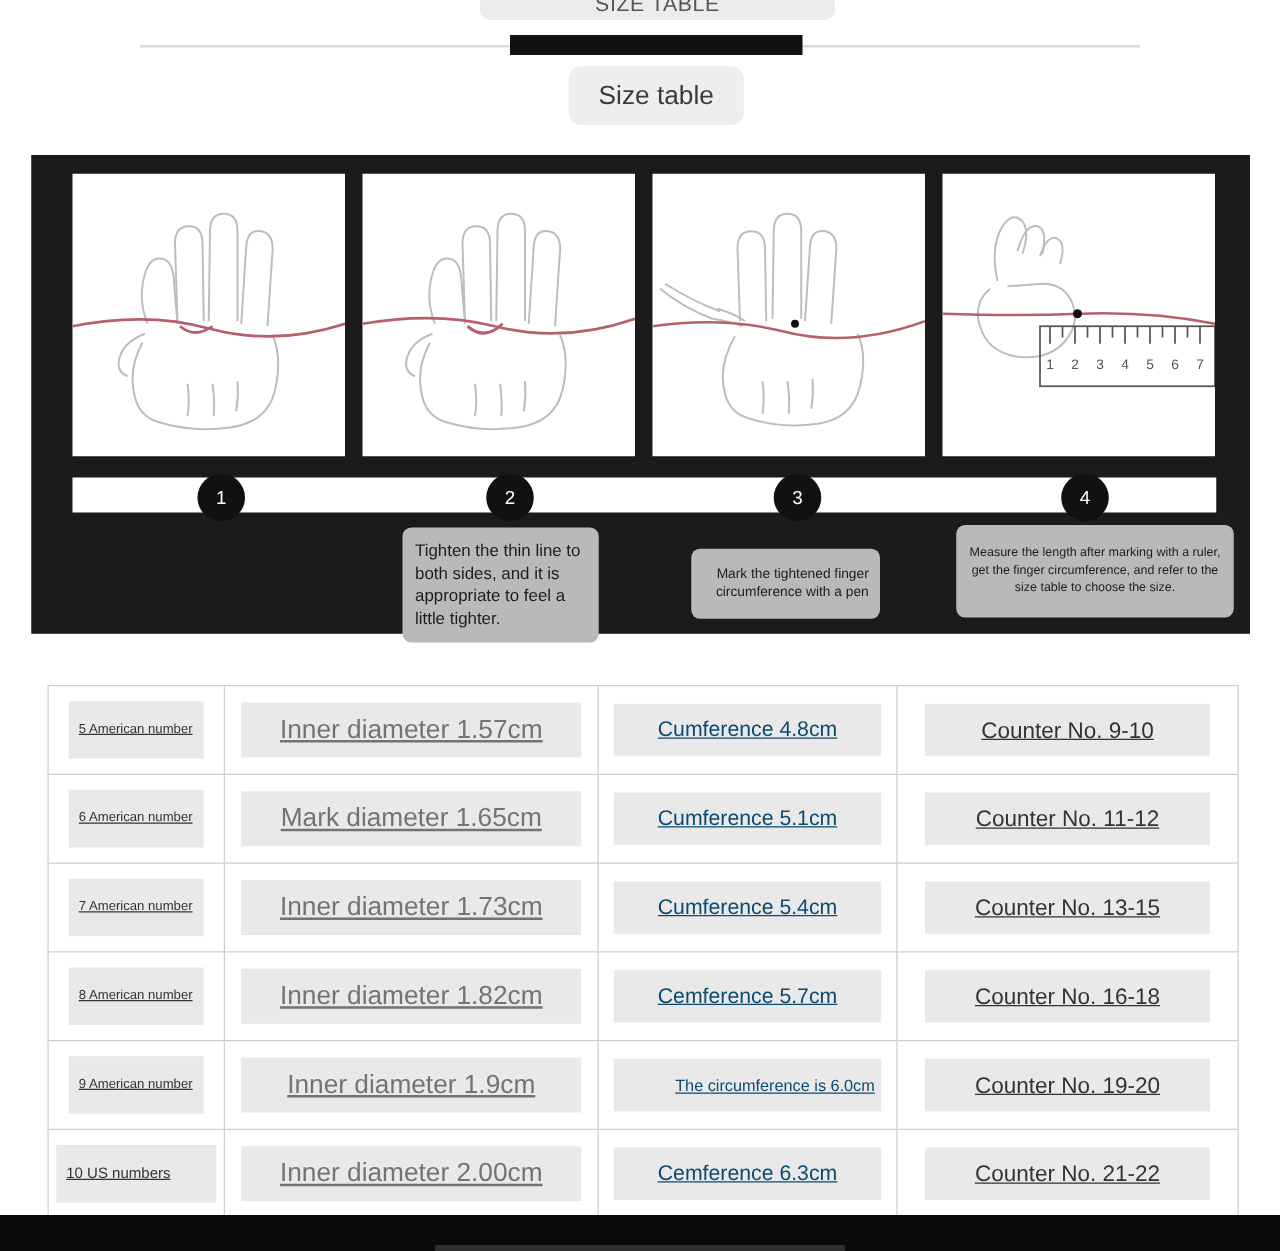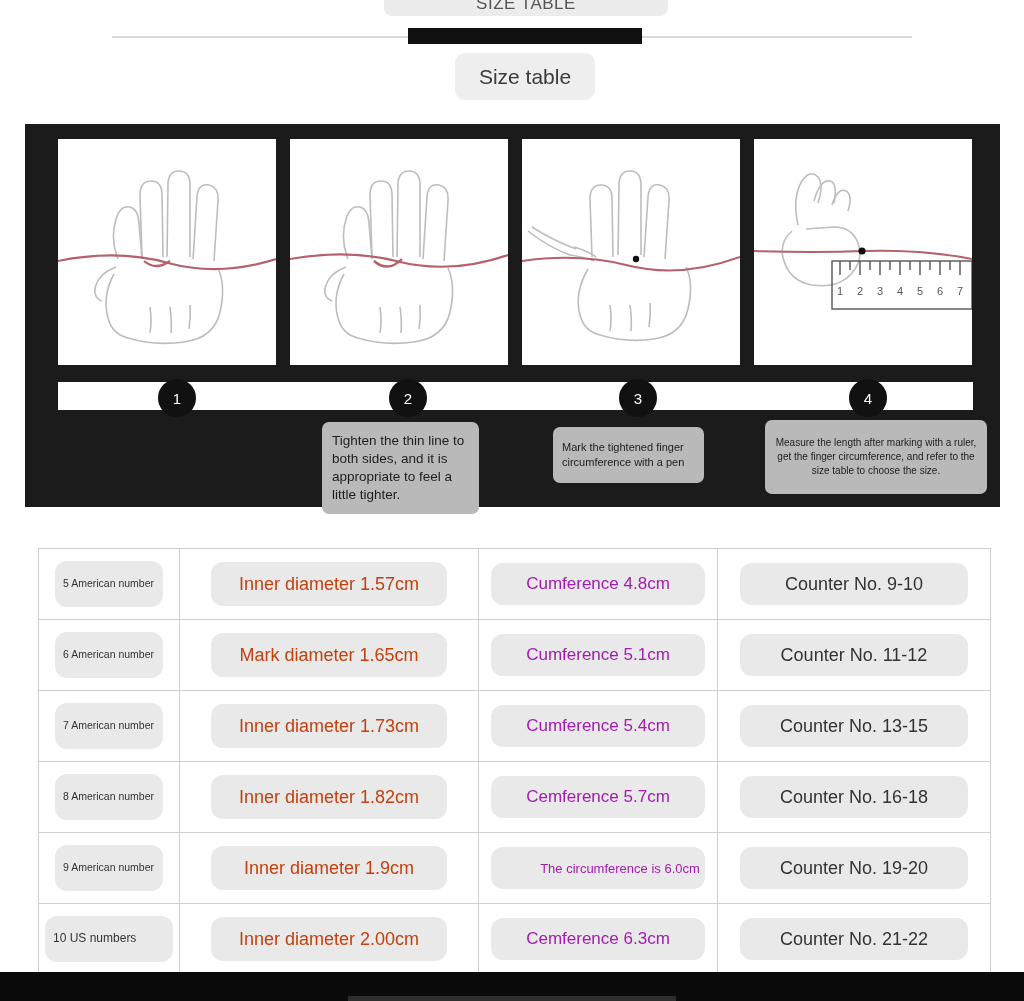--- a/index.html
+++ b/index.html
@@ -124,23 +124,23 @@
   .cap.c1 {
     left: 86px; top: 300px; width: 120px; height: 56px;
     font-size: 8px; line-height: 1.45; padding: 6px 8px;
     justify-content: flex-start;
   }
   .cap.c2 {
     left: 297px; top: 298px; width: 157px; height: 92px;
     font-size: 13.5px; line-height: 1.35; padding: 6px 10px;
   }
   .cap.c3 {
-    left: 528px; top: 303px; width: 151px; height: 56px;
+    left: 528px; top: 315px; width: 151px; height: 56px;
     font-size: 11px; line-height: 1.4; padding: 22px 9px;
-    text-align: left; justify-content: center;
+    text-align: right; justify-content: center;
   }
   .cap.c4 {
     left: 740px; top: 296px; width: 222px; height: 74px;
     font-size: 10px; line-height: 1.4; padding: 6px 10px;
     text-align: center; justify-content: center;
   }
 
   
   .table-wrap {
     position: absolute;
@@ -158,47 +158,48 @@
     height: 70px;
     vertical-align: middle;
   }
   td.col-a { width: 140px; }
   td.col-b { width: 298px; }
   td.col-c { width: 238px; }
   td.col-d { width: 272px; }
 
   .chip {
     background: #e9e9e9;
-    border-radius: 12px;
+    border-radius: 0;
     display: flex;
     align-items: center;
     box-sizing: border-box;
+    text-decoration: underline;
   }
   .chip-a {
     margin: 0 auto;
     width: 108px; height: 46px;
     font-size: 10.5px;
     line-height: 1.3;
     padding: 6px 8px;
     color: #333;
   }
   .chip-a.wide { width: 128px; font-size: 12px; }
   .chip-b {
     margin: 0 auto;
-    width: 236px; height: 44px;
-    justify-content: center;
-    font-size: 18px;
-    color: #c2410c;
+    width: 272px; height: 44px;
+    justify-content: center;
+    font-size: 21px;
+    color: #737373;
   }
   .chip-c {
     margin: 0 auto;
     width: 214px; height: 42px;
     justify-content: center;
     font-size: 17px;
-    color: #a21caf;
+    color: #0c4a6e;
   }
   .chip-c.small { font-size: 13px; padding-left: 44px; }
   .chip-d {
     margin: 0 auto;
     width: 228px; height: 42px;
     justify-content: center;
     font-size: 18px;
     color: #333;
   }
 

